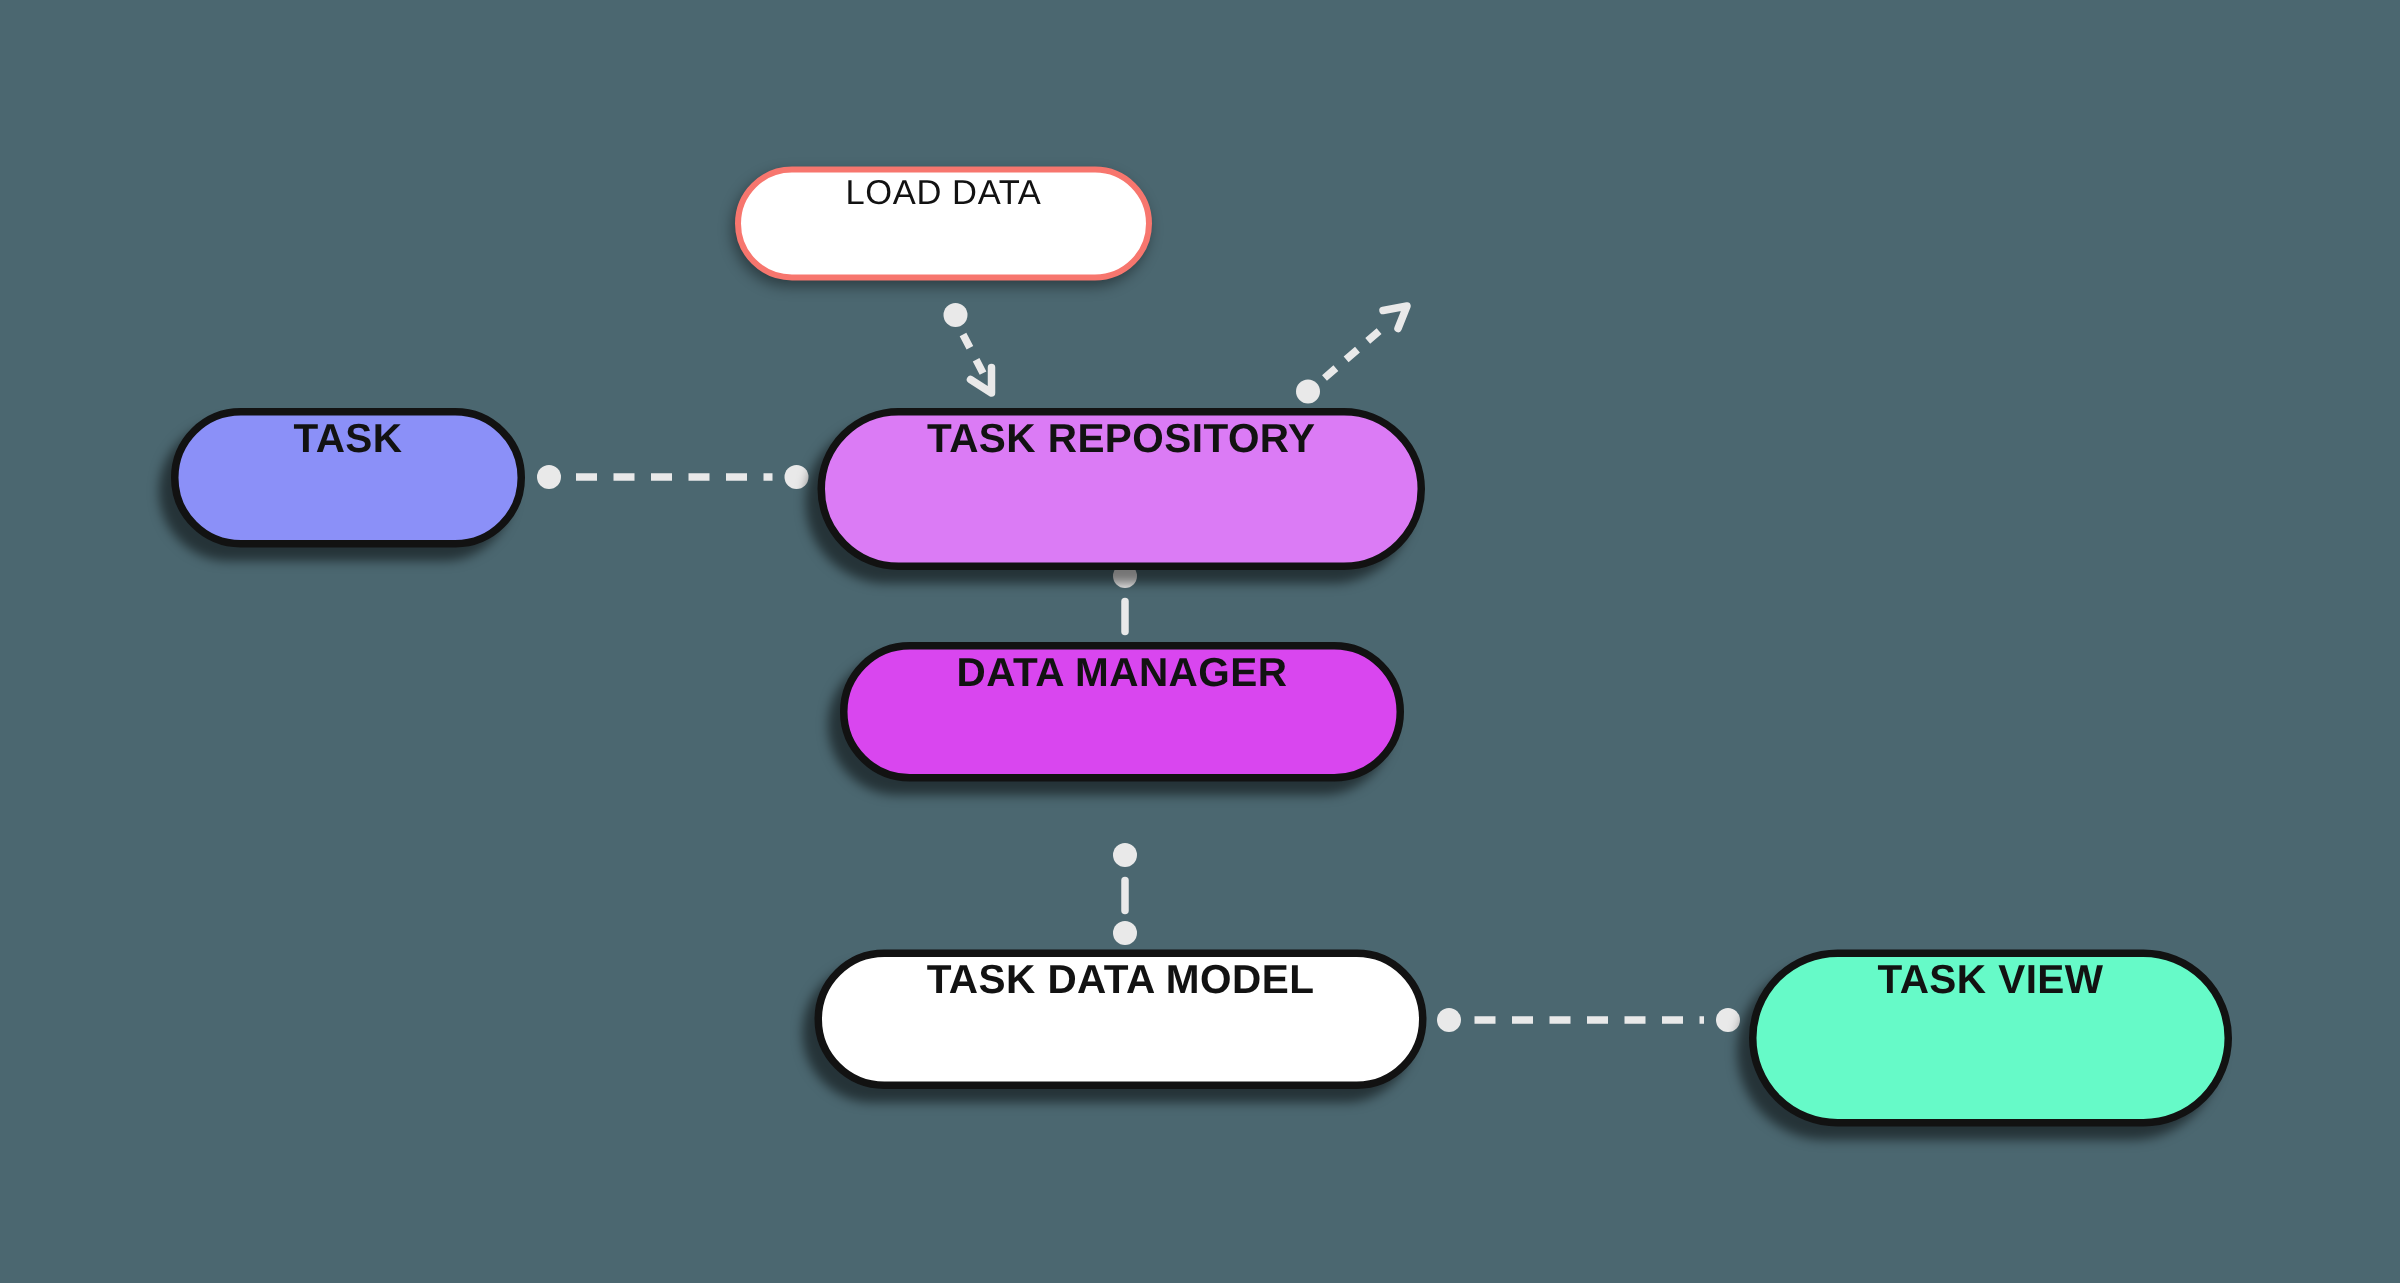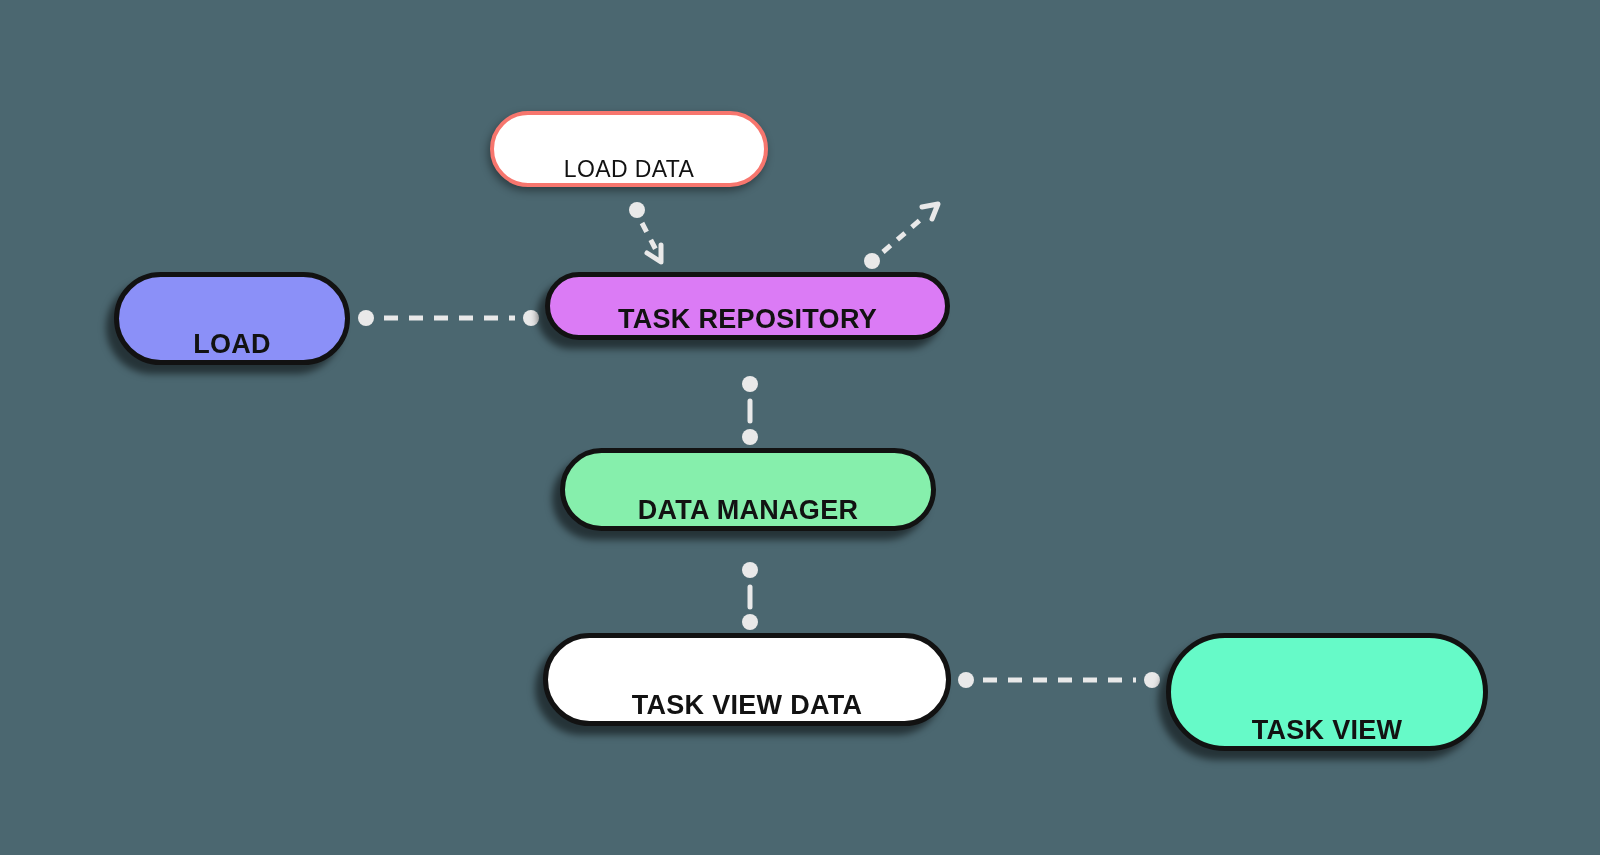--- a/index.html
+++ b/index.html
@@ -13,21 +13,21 @@
     background:#4B6770;
     overflow:hidden;
   }
   .edges-layer{
     position:absolute;left:0;top:0;width:1600px;height:855px;
     pointer-events:none;
   }
   .node{
     position:absolute;
     box-sizing:border-box;
-    display:flex;align-items:flex-end;justify-content:center;
+    display:flex;align-items:flex-start;justify-content:center;
     border-style:solid;
     border-radius:999px;
     color:#121212;
   }
   .node.black-frame{
     border-width:5px;
     box-shadow:-8px 9px 7px rgba(0,0,0,0.50);
   }
   .node.thin-frame{
     border-width:4px;
@@ -89,32 +89,32 @@
       <circle cx="1152" cy="680" r="8" fill="#E9E9E9"></circle>
     </g>
   </svg>
 
   <div class="node thin-frame" style="left: 490px; top: 111px; width: 278px; height: 76px; background: rgb(255, 255, 255); border-color: rgb(247, 118, 110);">
     <span class="node-label light">LOAD DATA</span>
   </div>
 
 
   <div class="node black-frame" style="left: 114px; top: 272px; width: 236px; height: 93px; background: rgb(139, 144, 248); border-color: rgb(18, 18, 18);">
-    <span class="node-label">LOAD</span>
+    <span class="node-label">TASK</span>
   </div>
 
-  <div class="node black-frame" style="left: 545px; top: 272px; width: 405px; height: 68px; background: rgb(219, 123, 245); border-color: rgb(18, 18, 18);">
+  <div class="node black-frame" style="left: 545px; top: 272px; width: 405px; height: 108px; background: rgb(219, 123, 245); border-color: rgb(18, 18, 18);">
     <span class="node-label">TASK REPOSITORY</span>
   </div>
 
-  <div class="node black-frame" style="left: 560px; top: 448px; width: 376px; height: 83px; background: #86efac; border-color: rgb(18, 18, 18);">
+  <div class="node black-frame" style="left: 560px; top: 428px; width: 376px; height: 93px; background: #d946ef; border-color: rgb(18, 18, 18);">
     <span class="node-label">DATA MANAGER</span>
   </div>
 
   <div class="node black-frame" style="left: 543px; top: 633px; width: 408px; height: 93px; background: rgb(255, 255, 255); border-color: rgb(18, 18, 18);">
-    <span class="node-label">TASK VIEW DATA</span>
+    <span class="node-label">TASK DATA MODEL</span>
   </div>
 
   <div class="node black-frame" style="left: 1166px; top: 633px; width: 322px; height: 118px; background: rgb(102, 250, 200); border-color: rgb(18, 18, 18);">
     <span class="node-label">TASK VIEW</span>
   </div>
 
 </div>
 
 </body></html>

